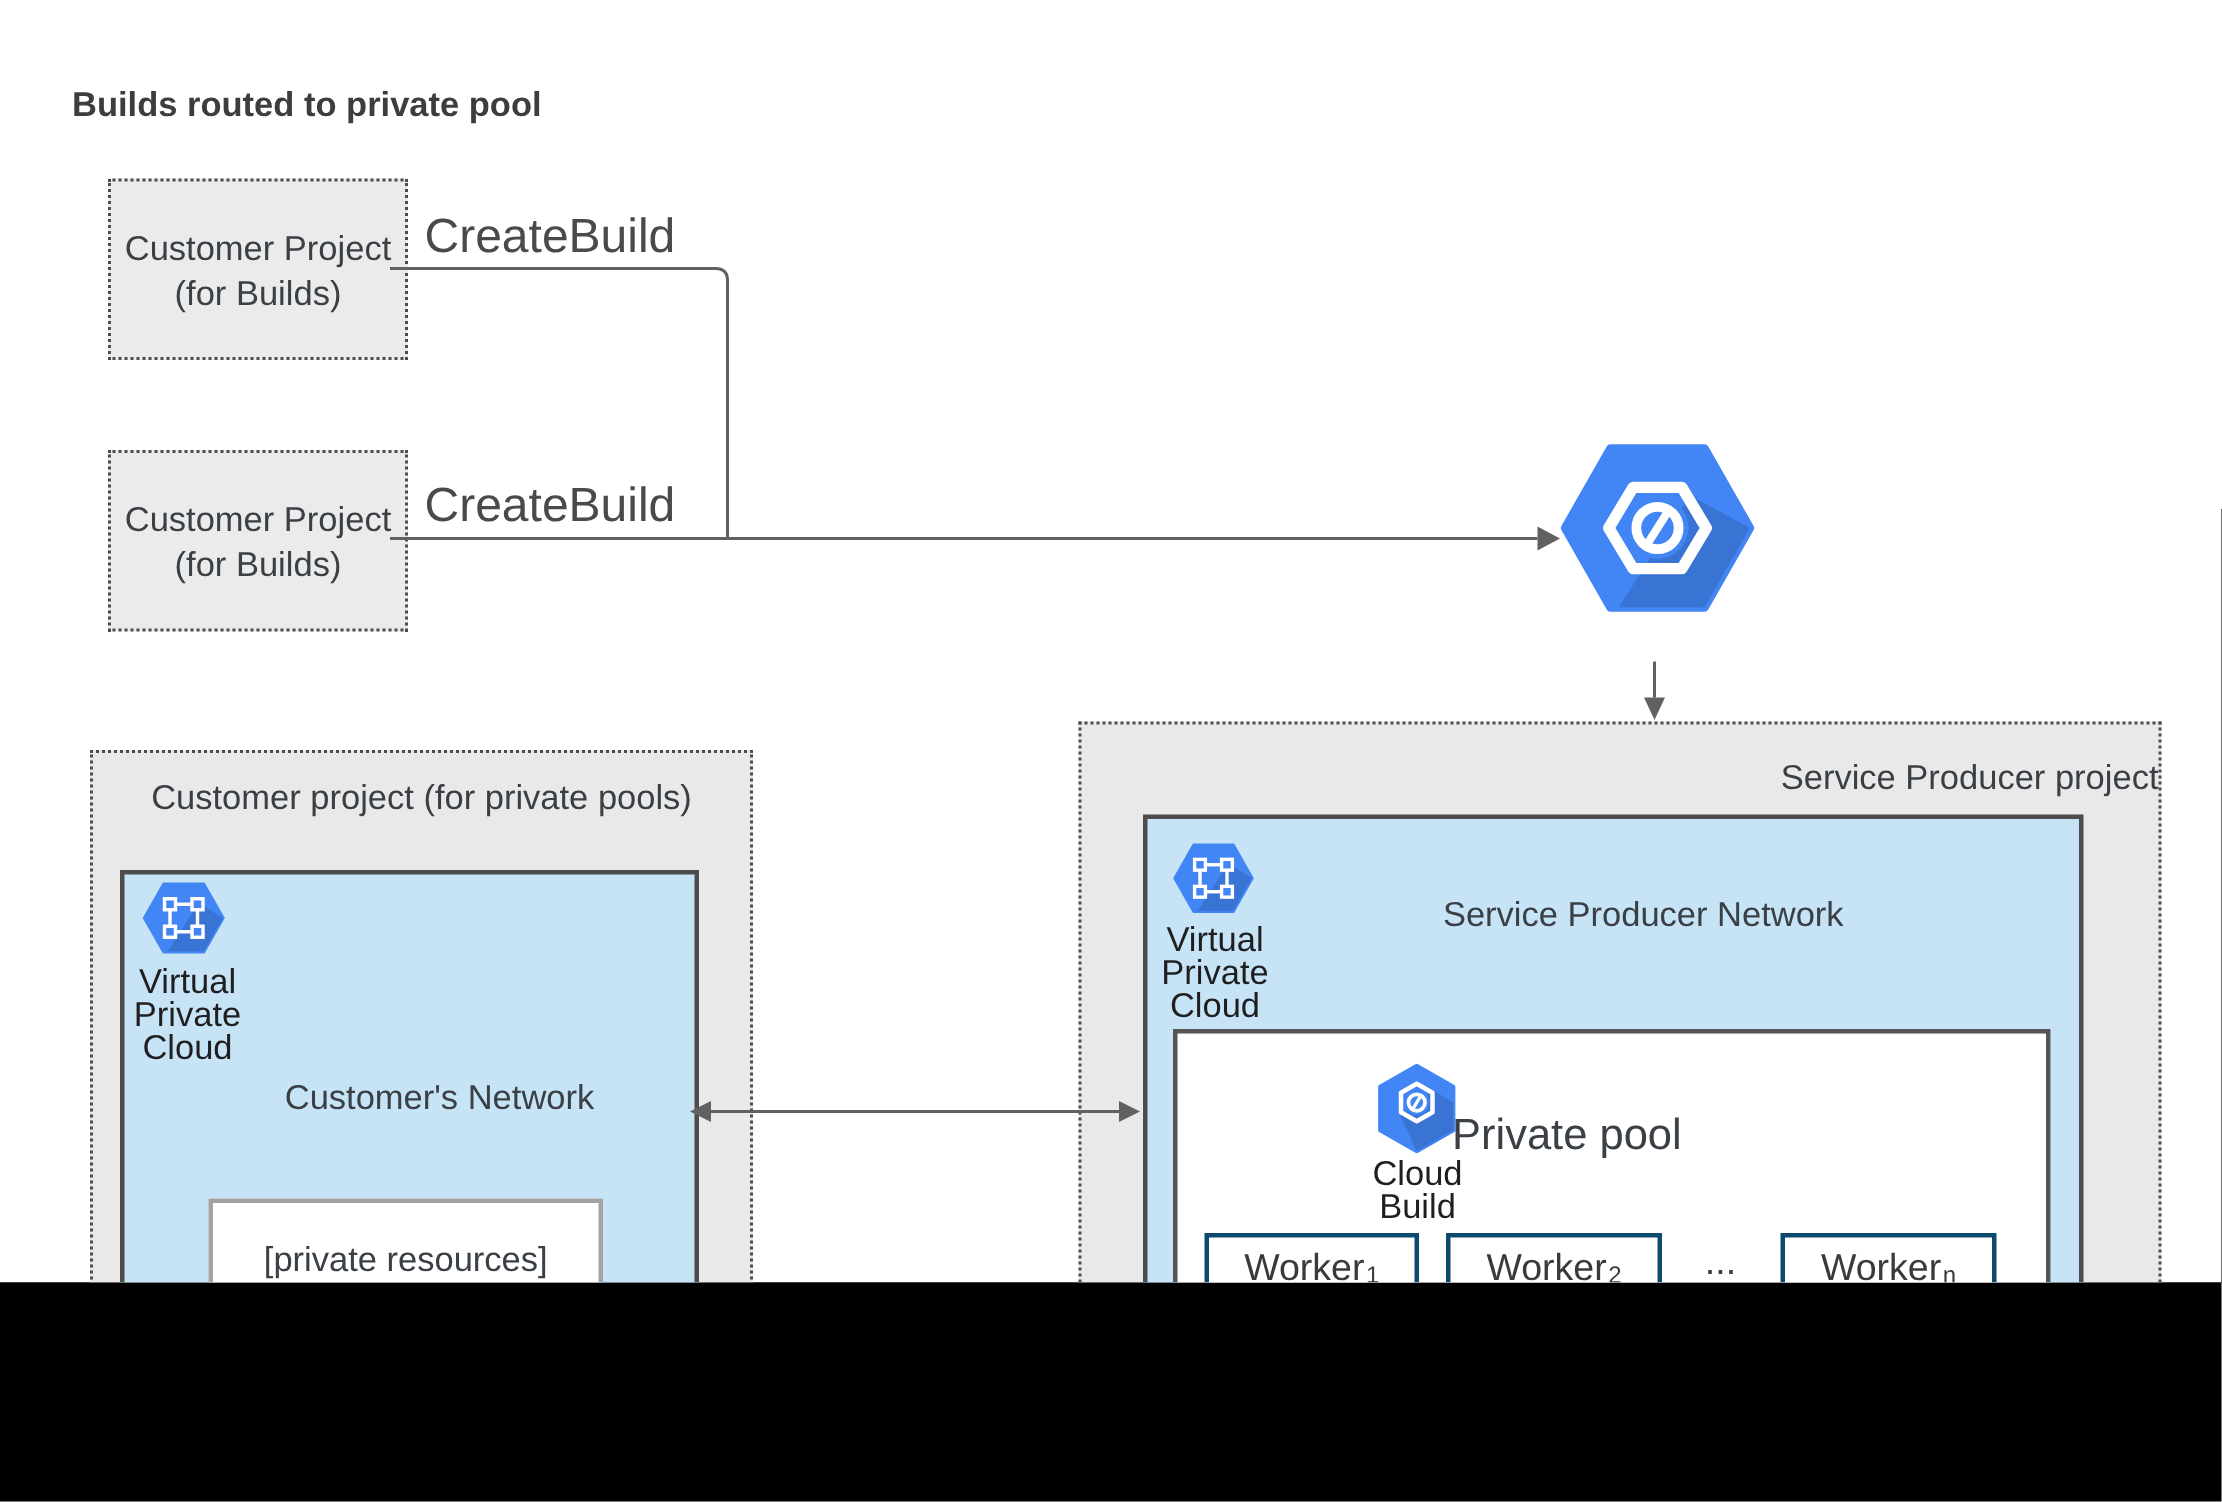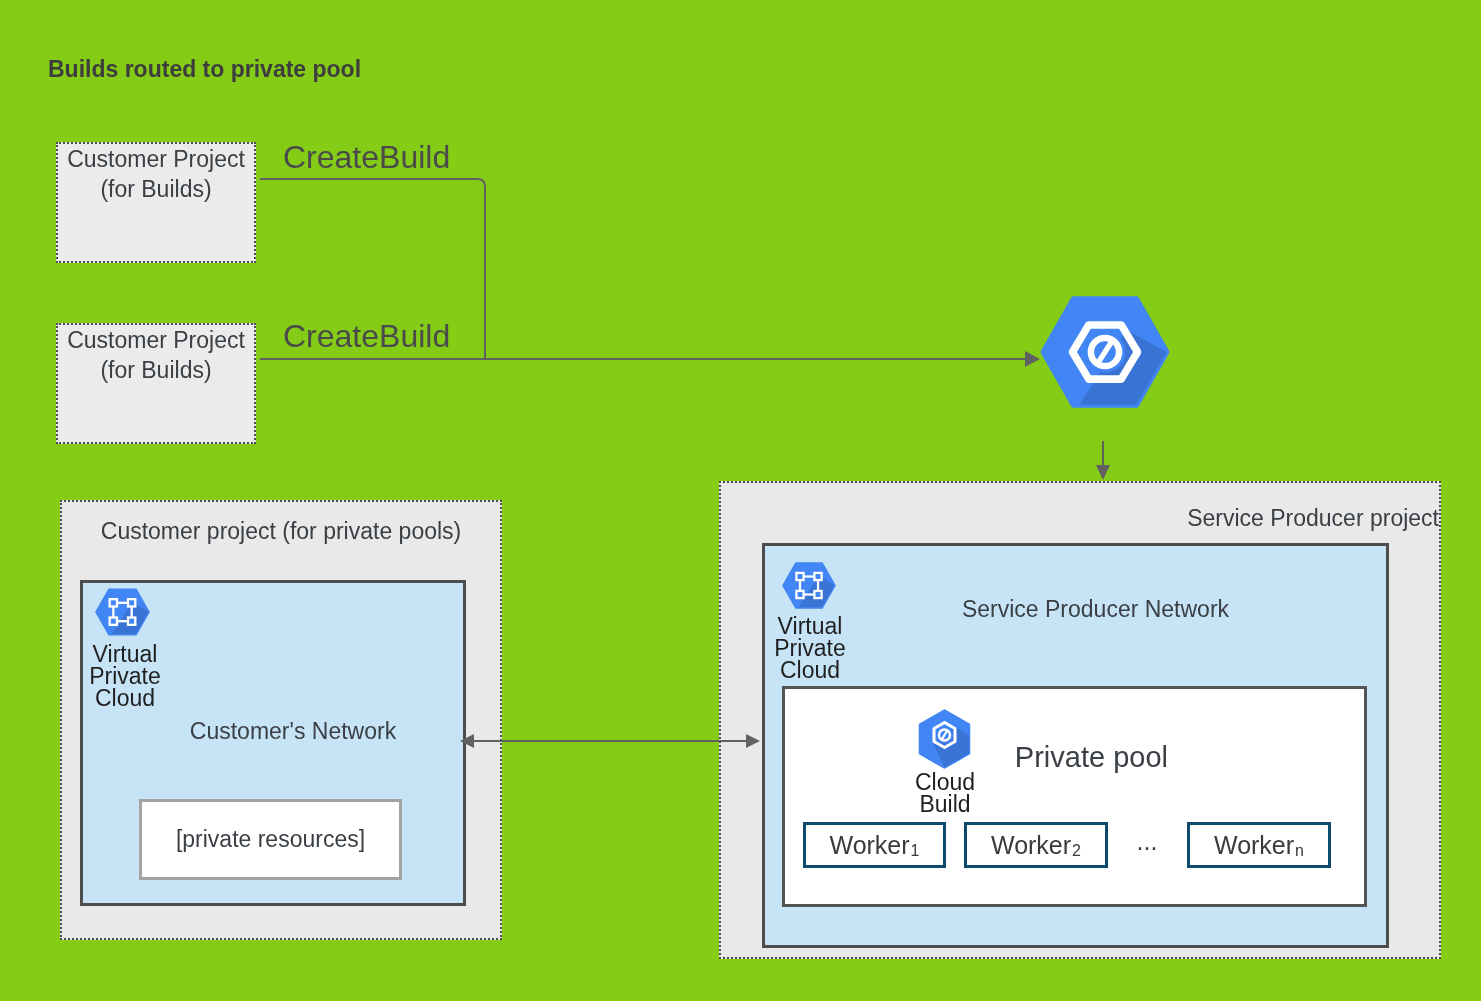--- a/index.html
+++ b/index.html
@@ -1,43 +1,43 @@
 <!DOCTYPE html>
 <html><head>
 <meta charset="utf-8">
 <style>
   html,body{margin:0;padding:0;background:#000;}
-  .canvas{position:relative;width:1481px;height:1001px;background:#84cc16;
+  .canvas{position:relative;width:1481px;height:855px;background:#ffffff;
           font-family:"Liberation Sans",sans-serif;overflow:hidden;}
 
   .diagram-title{position:absolute;left:48px;top:56px;font-size:23px;font-weight:bold;color:#3d3d3d;}
 
   
-  .proj-box{position:absolute;left:56px;width:200px;height:121px;background:#ebebeb;
+  .proj-box{position:absolute;left:72px;width:200px;height:121px;background:#ebebeb;
             border:2px dotted #4d4d4d;box-sizing:border-box;
-            display:flex;flex-direction:column;align-items:center;
-            font-size:23px;line-height:30px;color:#3a4045;text-align:center;margin-top:23px;}
+            display:flex;flex-direction:column;align-items:center;justify-content:center;
+            font-size:23px;line-height:30px;color:#3a4045;text-align:center;}
   .edge-label{position:absolute;font-size:32px;color:#4a4a4a;line-height:26px;}
 
   .connectors{position:absolute;left:0;top:0;z-index:5;pointer-events:none;}
 
   
   .outer-box{position:absolute;background:#e9e9e9;border:2px dotted #4d4d4d;box-sizing:border-box;}
   .outer-title{position:absolute;left:0;right:0;text-align:center;font-size:23px;color:#393f44;}
 
   
   .net-box{position:absolute;background:#c7e4f6;border:3px solid #4d4d4d;box-sizing:content-box;}
   .net-title{position:absolute;left:0;right:0;text-align:center;font-size:23px;color:#3a4045;padding-left:40px;}
 
   .icon-wrap{position:absolute;line-height:0;}
   .icon-label{position:absolute;text-align:center;font-size:23px;line-height:22px;color:#1f1f1f;}
 
   .pool-box{position:absolute;left:17px;top:140px;width:579px;height:215px;background:#fff;
             border:3px solid #545454;}
-  .pool-title{position:absolute;left:183px;top:52px;width:200px;text-align:right;
+  .pool-title{position:absolute;left:183px;top:52px;width:200px;text-align:left;
               font-size:29px;color:#3a4045;}
   .worker-box{position:absolute;top:133px;height:46px;background:#fff;border:3px solid #0c4a6e;
               box-sizing:border-box;display:flex;align-items:center;justify-content:center;
               font-size:25px;color:#3a3a3a;}
   .worker-sub{font-size:16px;transform:translateY(6px);margin-left:1px;}
   .ellipsis{position:absolute;left:337px;top:138px;width:50px;text-align:center;
             font-size:25px;color:#3a3a3a;}
 
   .resource-box{position:absolute;left:56px;top:216px;width:263px;height:81px;background:#fff;
                 border:3px solid #a3a3a3;box-sizing:border-box;

